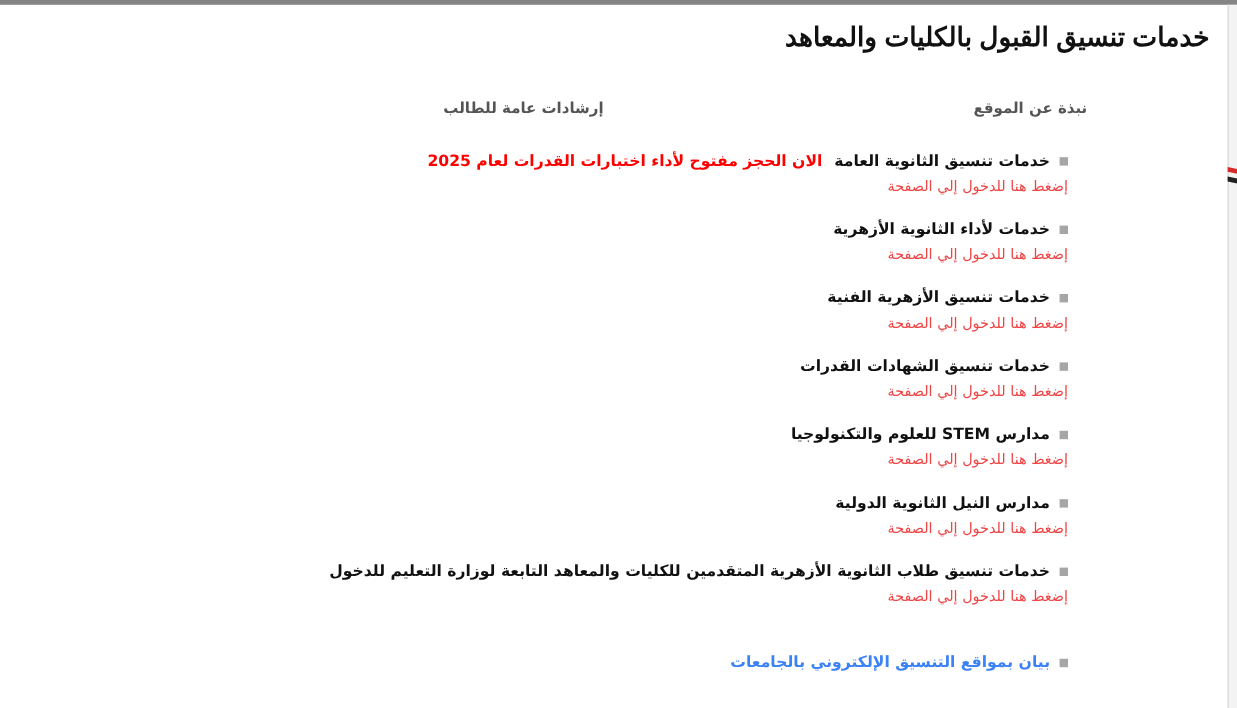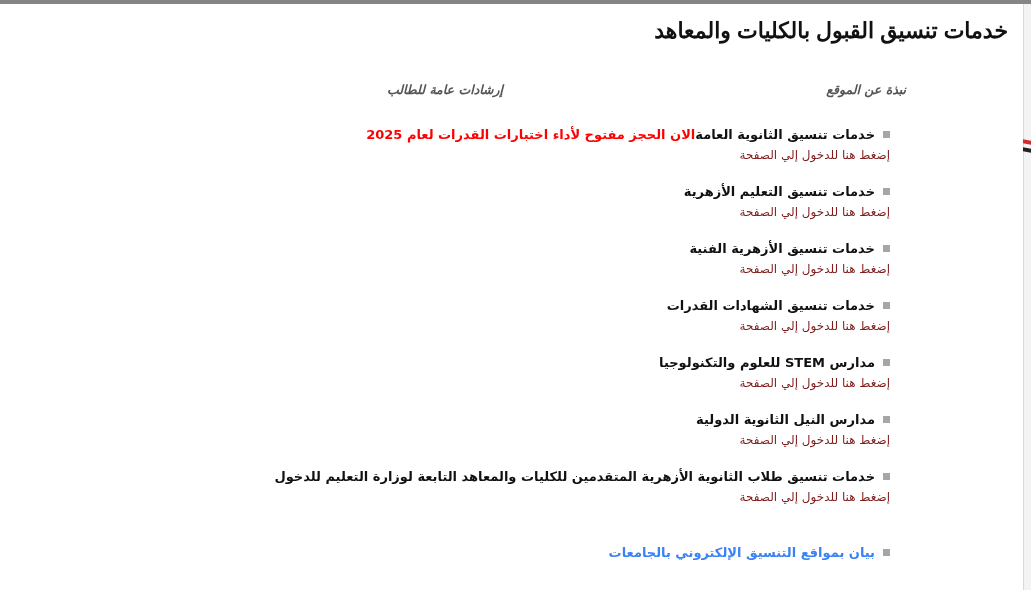--- a/index.html
+++ b/index.html
@@ -64,21 +64,20 @@
     }
     .nav-link {
       position: absolute;
       top: 78px;
       font-size: 12.5px;
       font-weight: bold;
       color: #555555;
       text-decoration: none;
       white-space: nowrap;
       cursor: pointer;
-      font-style: italic;
     }
     .nav-about { right: 116px; }
     .nav-guidance { right: 519px; }
 
     .services {
       position: absolute;
       right: 132px;
       top: 122px;
       margin: 0;
       padding: 0;
@@ -106,30 +105,31 @@
       color: #111111;
       line-height: 18px;
     }
     .item-title {
       color: #111111;
       text-decoration: none;
       cursor: pointer;
     }
     .item-alert {
       color: #ff0000;
+      margin-right: 10px;
       text-decoration: none;
       cursor: pointer;
     }
     .item-sub {
       position: absolute;
       right: 0;
       top: 21px;
       white-space: nowrap;
       font-size: 12px;
-      color: #7f1d1d;
+      color: #ef4444;
       line-height: 16px;
       text-decoration: none;
       cursor: pointer;
     }
     .extra-item {
       position: absolute;
       right: 132px;
       top: 540px;
       height: 20px;
     }
@@ -158,21 +158,21 @@
     <li class="service-item">
       <span class="bullet"></span>
       <div class="item-title-row">
         <a class="item-title">خدمات تنسيق الثانوية العامة</a><a class="item-alert">الان الحجز مفتوح لأداء اختبارات القدرات لعام 2025</a>
       </div>
       <a class="item-sub">إضغط هنا للدخول إلي الصفحة</a>
     </li>
     <li class="service-item">
       <span class="bullet"></span>
       <div class="item-title-row">
-        <a class="item-title">خدمات تنسيق التعليم الأزهرية</a>
+        <a class="item-title">خدمات لأداء الثانوية الأزهرية</a>
       </div>
       <a class="item-sub">إضغط هنا للدخول إلي الصفحة</a>
     </li>
     <li class="service-item">
       <span class="bullet"></span>
       <div class="item-title-row">
         <a class="item-title">خدمات تنسيق الأزهرية الفنية</a>
       </div>
       <a class="item-sub">إضغط هنا للدخول إلي الصفحة</a>
     </li>

